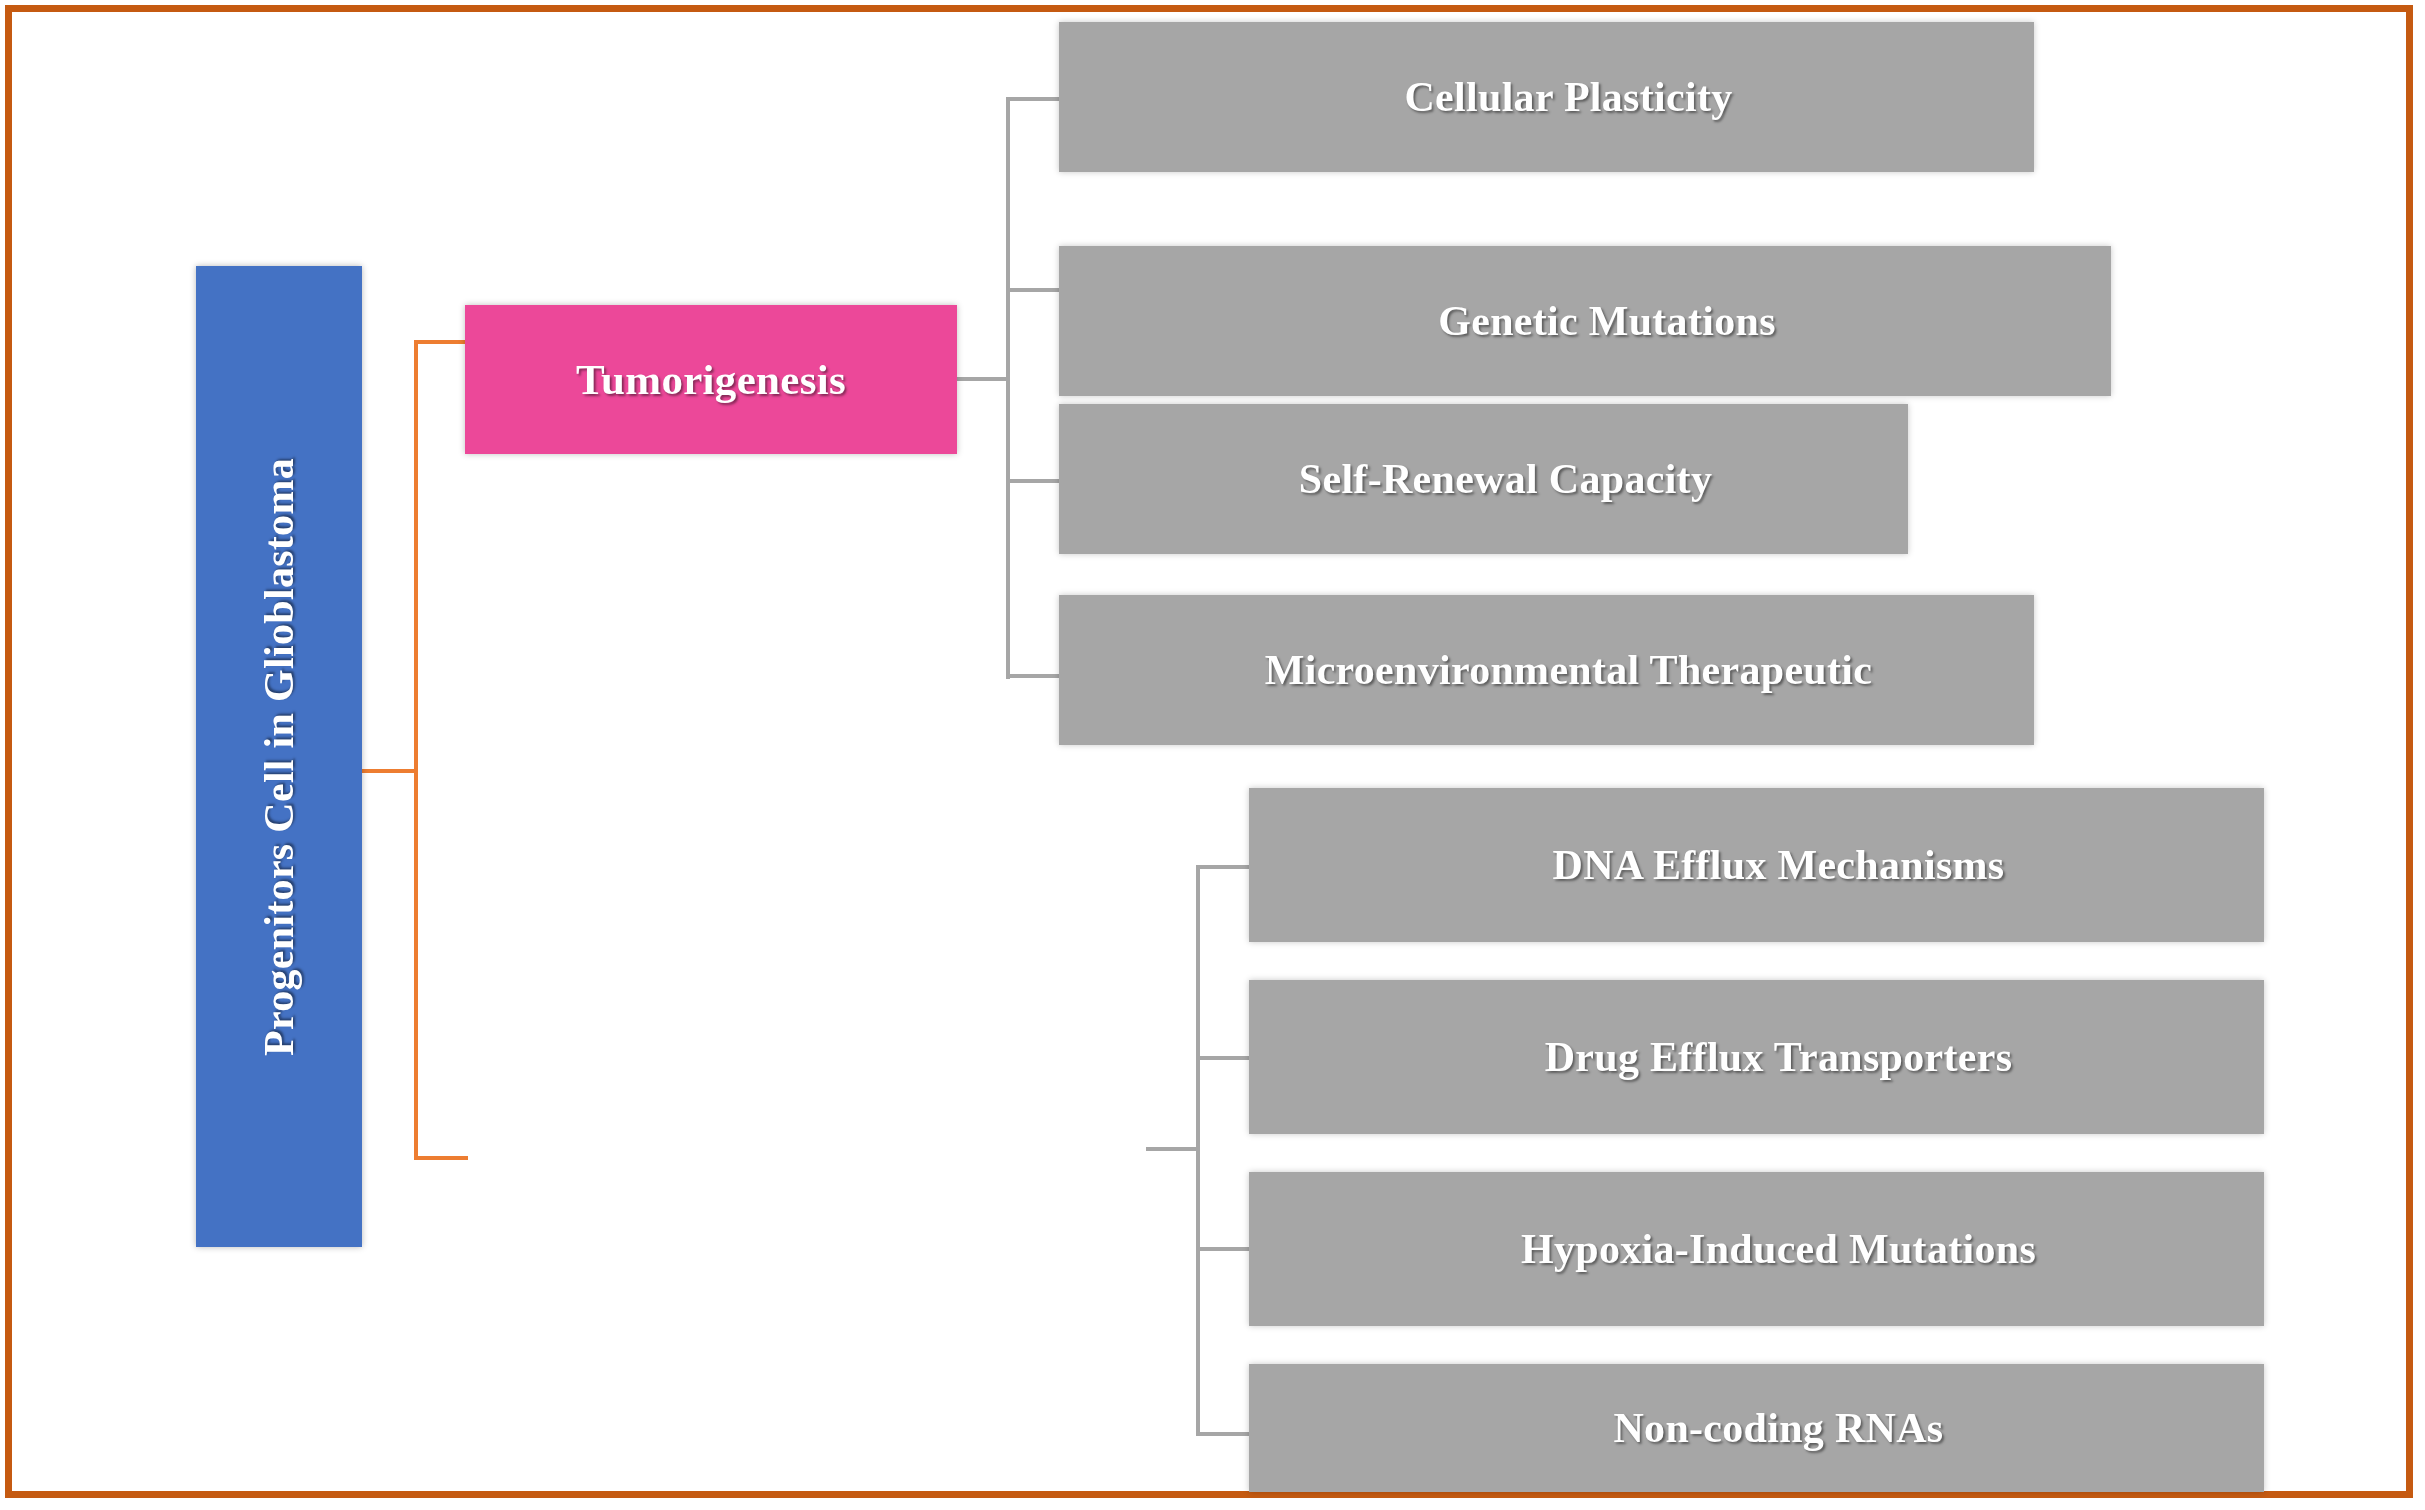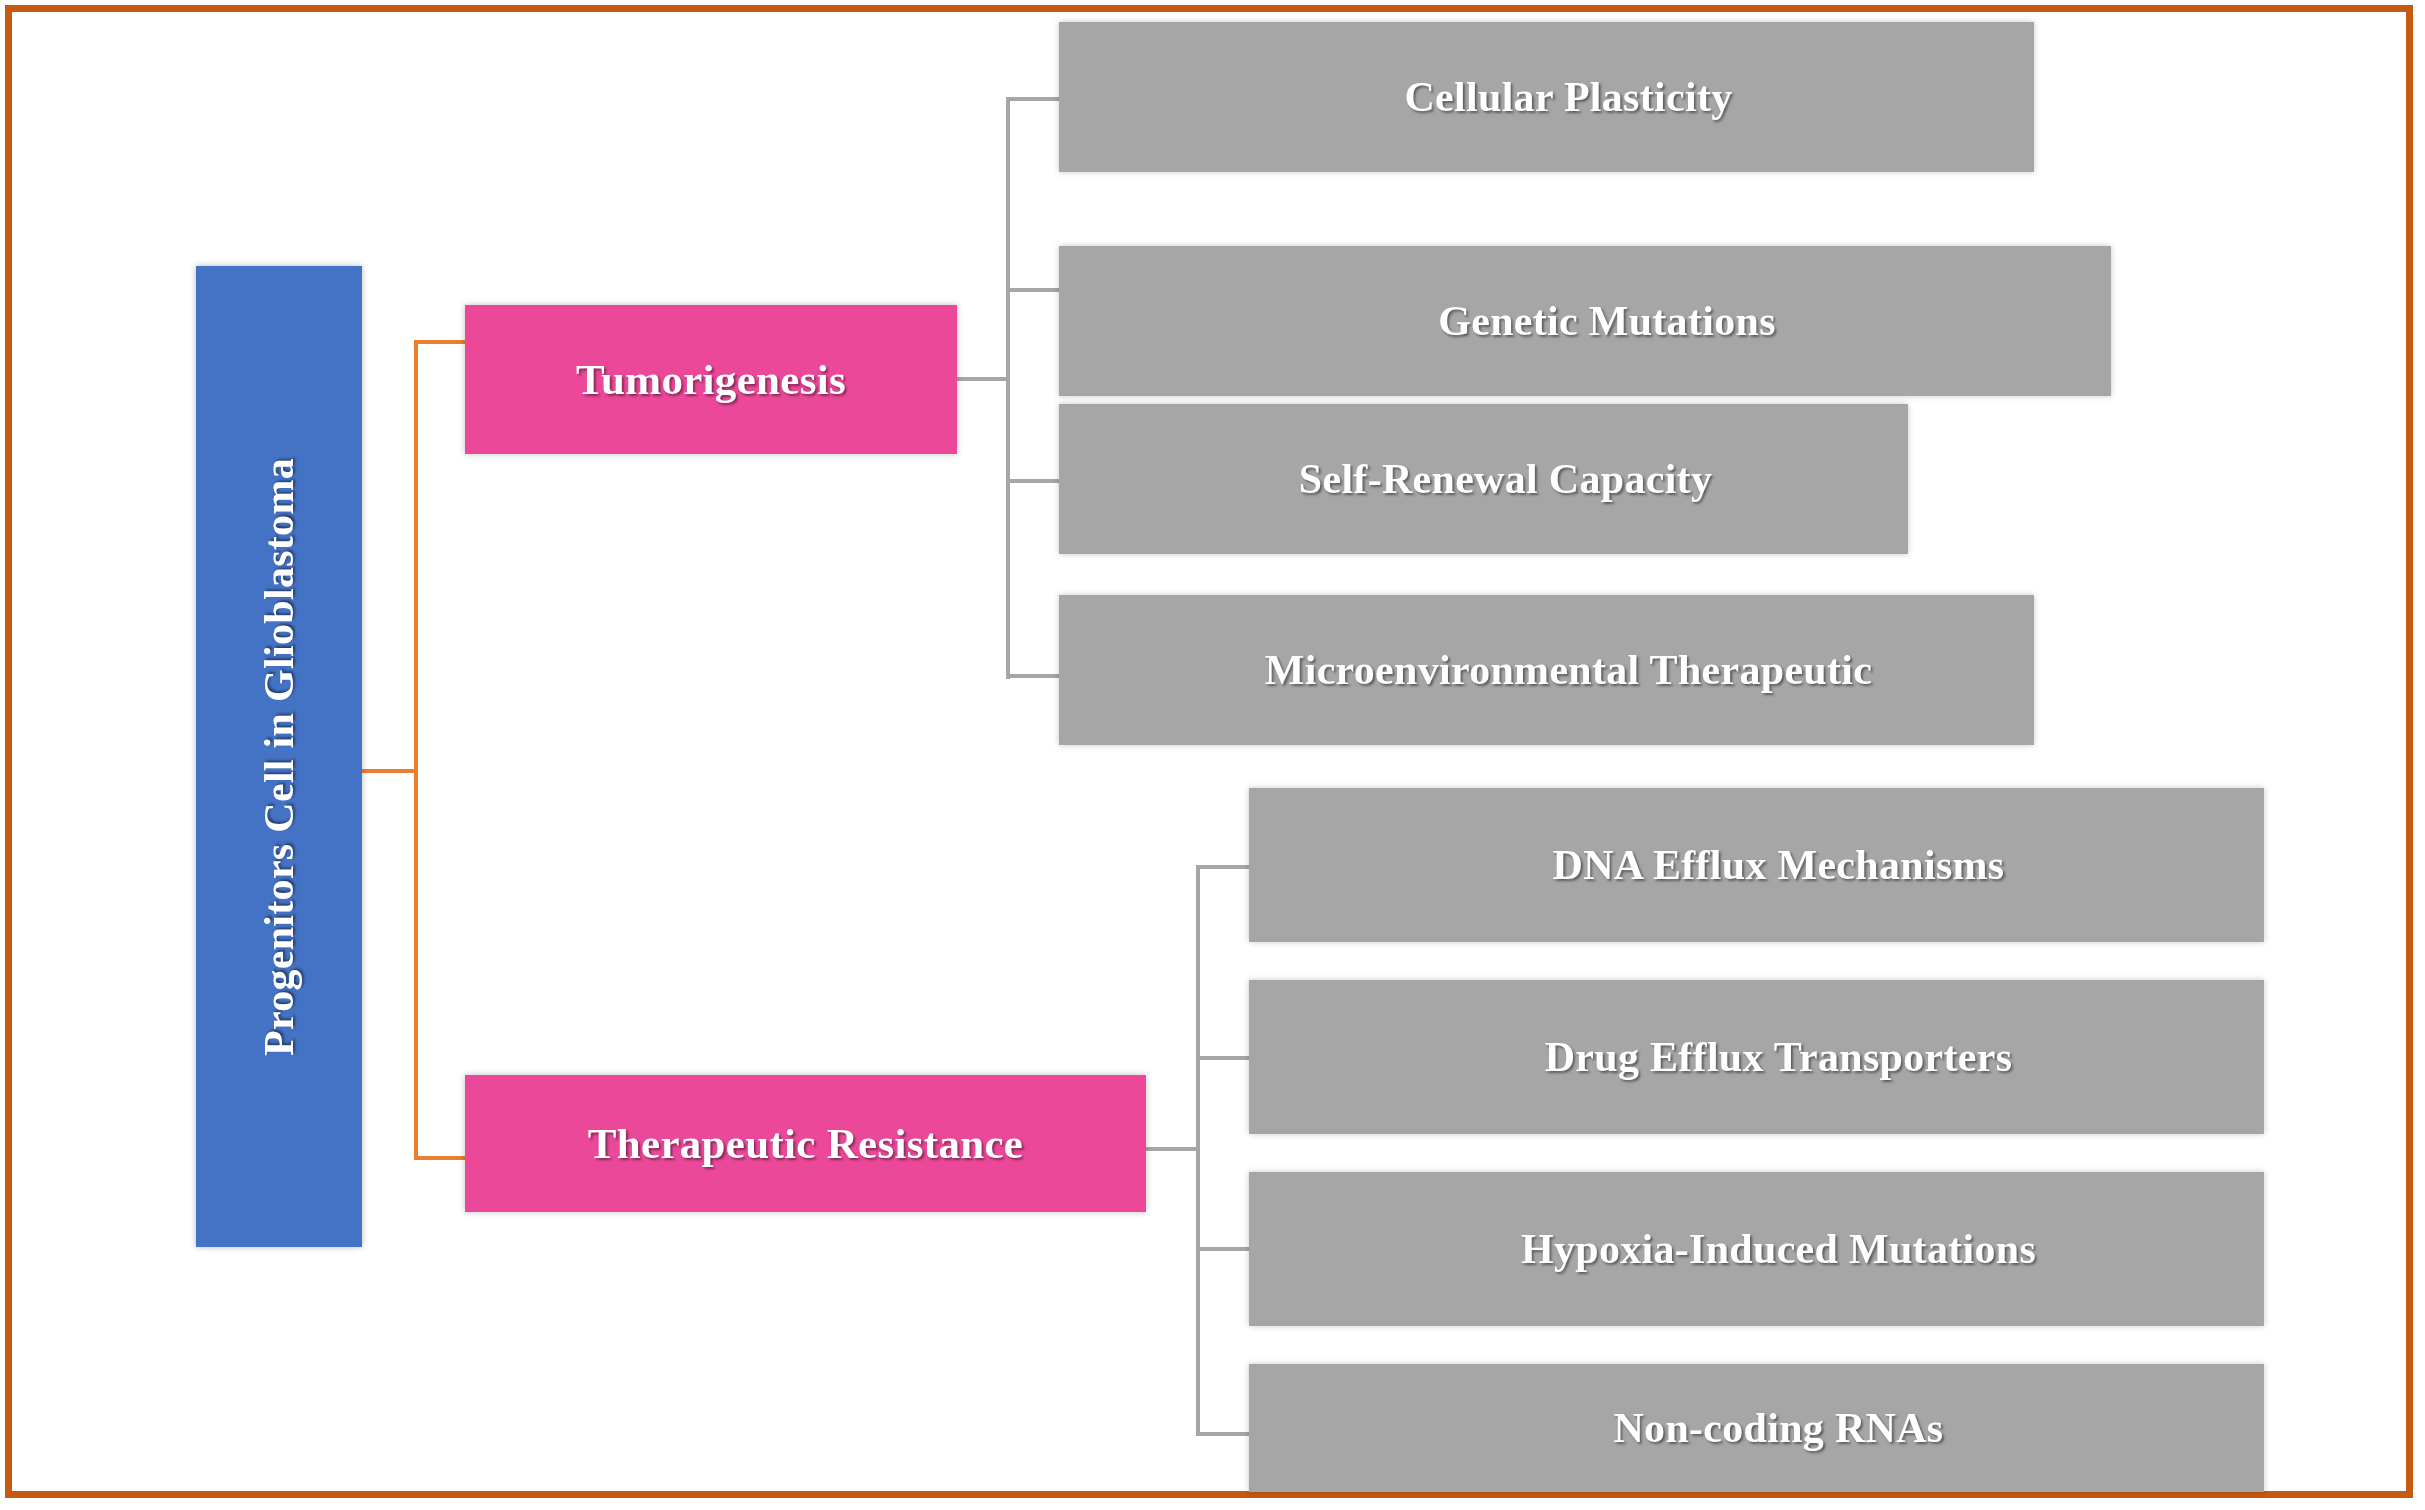--- a/index.html
+++ b/index.html
@@ -88,23 +88,20 @@
   <div class="conn h gray" style="left:1196px; top:1432px; width:57px;"></div>
 
   <div class="node root" style="left:196px; top:266px; width:166px; height:981px;">
     <span class="vtext">Progenitors Cell in Glioblastoma</span>
   </div>
 
   <div class="node branch" style="left:465px; top:305px; width:492px; height:149px;">
     <span>Tumorigenesis</span>
   </div>
 
-  <div class="node branch" style="left:465px; top:1075px; width:681px; height:137px;">
-    <span>Therapeutic Resistance</span>
-  </div>
 
   <div class="node leaf" style="left:1059px; top:22px; width:975px; height:150px;">
     <span>Cellular Plasticity</span>
   </div>
 
   <div class="node leaf" style="left:1059px; top:213px; width:1052px; height:150px;margin-top:33px;">
     <span>Genetic Mutations</span>
   </div>
 
   <div class="node leaf" style="left:1059px; top:404px; width:849px; height:150px;">

